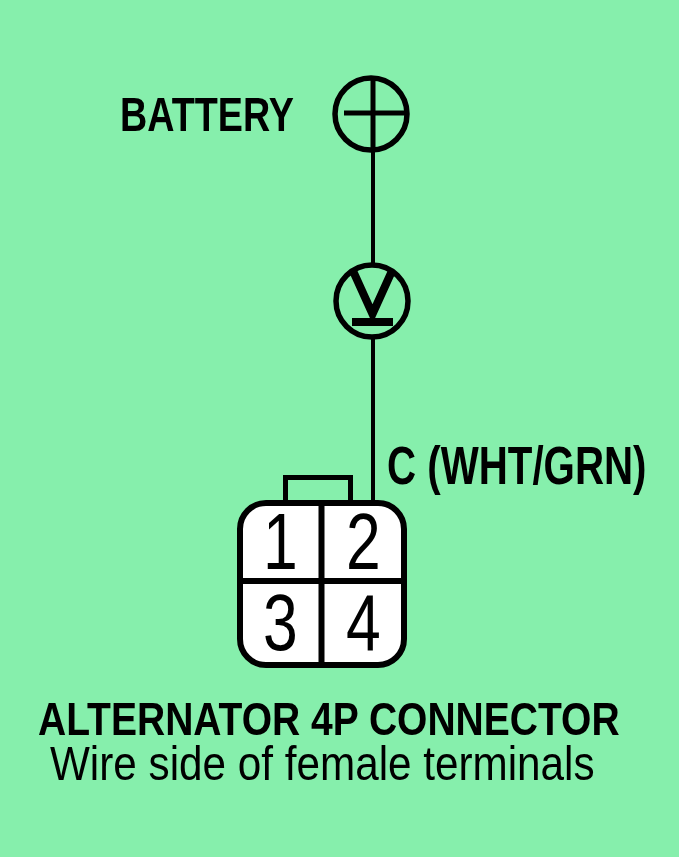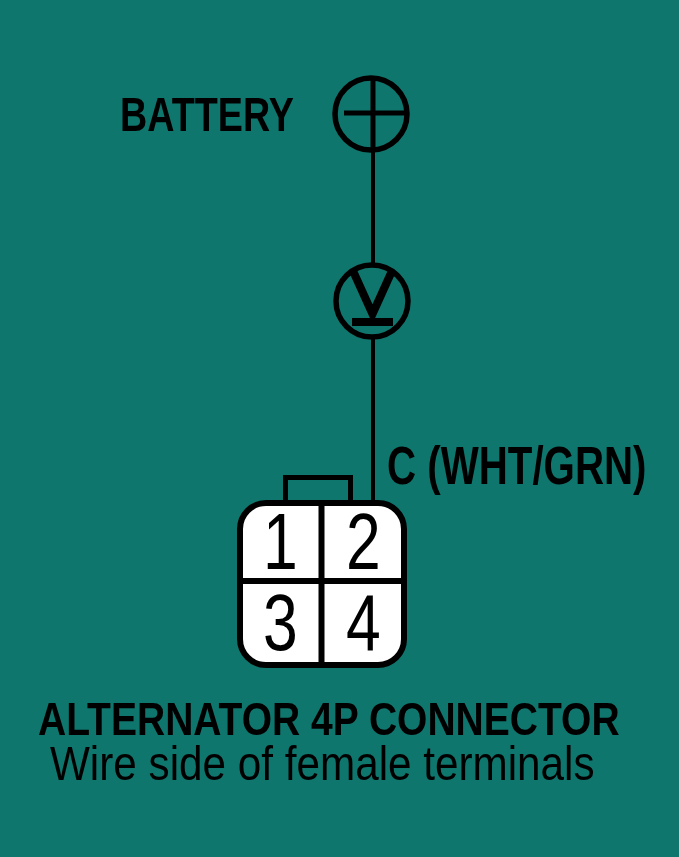--- a/index.html
+++ b/index.html
@@ -1,21 +1,21 @@
 <!DOCTYPE html>
 <html><head>
 <meta charset="utf-8">
 <style>
   html, body { margin: 0; padding: 0; background: #ffffff; }
 
   .page {
     position: relative;
     width: 679px;
     height: 857px;
-    background: #0f766e;
+    background: #86efac;
     color: #000000;
     font-family: "Liberation Sans", sans-serif;
     overflow: hidden;
   }
 
   .art {
     position: absolute;
     left: 0; top: 0;
     width: 679px; height: 857px;
   }

